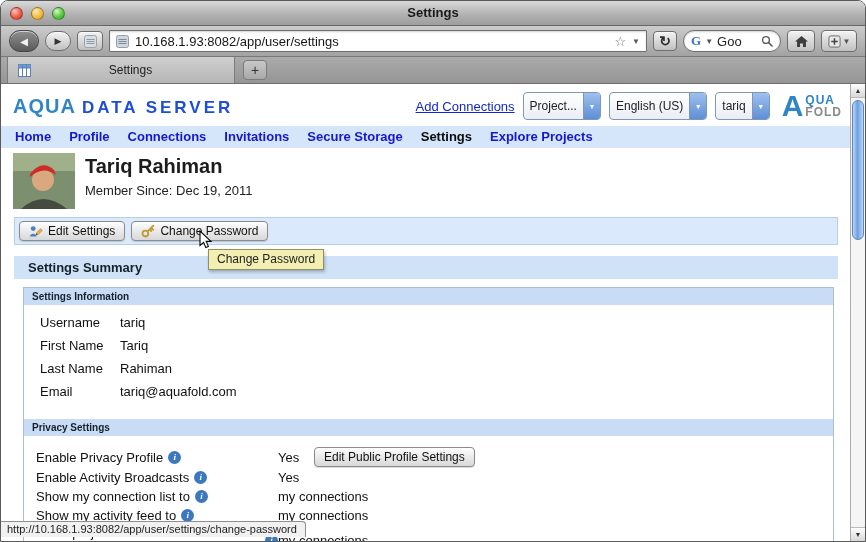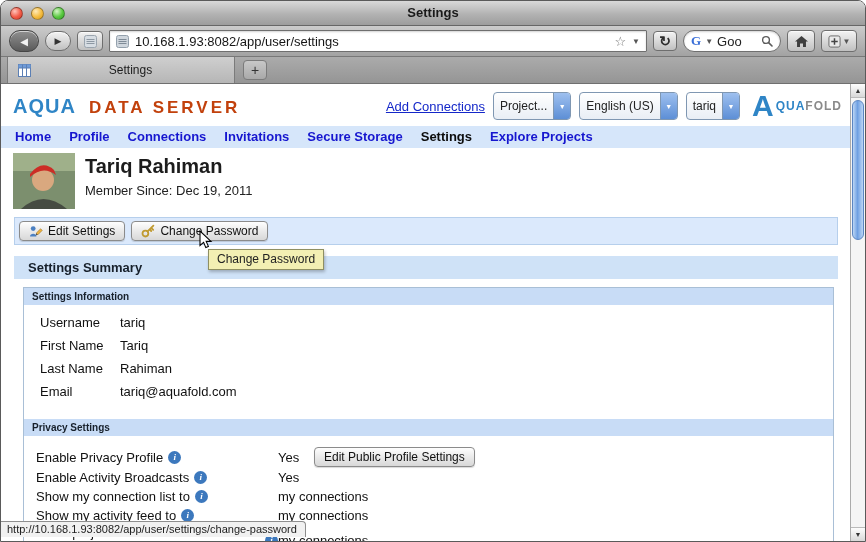--- a/index.html
+++ b/index.html
@@ -50,33 +50,33 @@
   .tab-label { flex:1; text-align:center; font-size:12px; color:#1c1c1c; }
   .newtab { width:24px; margin:3px 0 3px 8px; border:1px solid #7b7b7b; border-radius:4px;
             background:linear-gradient(#c8c8c8,#a9a9a9); font-size:14px; color:#333;
             display:flex; align-items:center; justify-content:center; }
 
   
   .content { position:absolute; top:83px; left:0; right:15px; bottom:0; background:#fff; overflow:hidden; }
 
   .app-header { display:flex; justify-content:space-between; align-items:center; padding:8px 4px 6px 12px; }
   .logo-aqua { font-size:20px; font-weight:bold; color:#2f85c6; letter-spacing:1px; }
-  .logo-rest { font-size:17px; font-weight:bold; color:#c2410c; letter-spacing:3px; margin-left:13px; }
+  .logo-rest { font-size:17px; font-weight:bold; color:#1d4ed8; letter-spacing:3px; margin-left:6px; }
   .header-right { display:flex; align-items:center; gap:8px; }
   .hlink { font-size:13px; color:#1427c9; text-decoration:underline; cursor:pointer; }
   .select { height:28px; border:1px solid #7f97b2; border-radius:4px;
             background:linear-gradient(#ffffff,#e9eef5); display:flex; align-items:center;
             font-size:12px; color:#222; overflow:hidden; }
   .select .val { padding:0 6px; white-space:nowrap; }
   .select .arrow { width:17px; align-self:stretch; background:linear-gradient(#9ec0ef,#5d8fd6);
                    color:#fff; font-size:7px; display:flex; align-items:center; justify-content:center;
                    border-left:1px solid #7f97b2; }
   .aquafold { display:flex; align-items:center; margin:0 4px 0 4px; }
   .af-a { font-size:30px; font-weight:bold; color:#2f85c6; line-height:26px; }
-  .af-col { display:flex; flex-direction:row; line-height:12px; margin-left:2px; }
+  .af-col { display:flex; flex-direction:column; line-height:12px; margin-left:2px; }
   .af-top { font-size:12px; font-weight:bold; color:#2f85c6; letter-spacing:1px; }
   .af-bottom { font-size:12px; font-weight:bold; color:#8a8a8a; letter-spacing:1px; }
 
   .mainnav { background:#d6e6fa; padding:3px 0 4px 14px; display:flex; gap:18px; }
   .nav-item { font-size:13px; font-weight:bold; color:#1616cf; cursor:pointer; }
   .nav-item.active { color:#0c0c0c; }
 
   .profile-row { display:flex; gap:10px; padding:5px 12px 6px 12px; align-items:flex-start; }
   .avatar { width:62px; height:56px; display:block; }
   .p-name { font-size:20px; font-weight:bold; color:#1c1c1c; margin-top:2px; }

